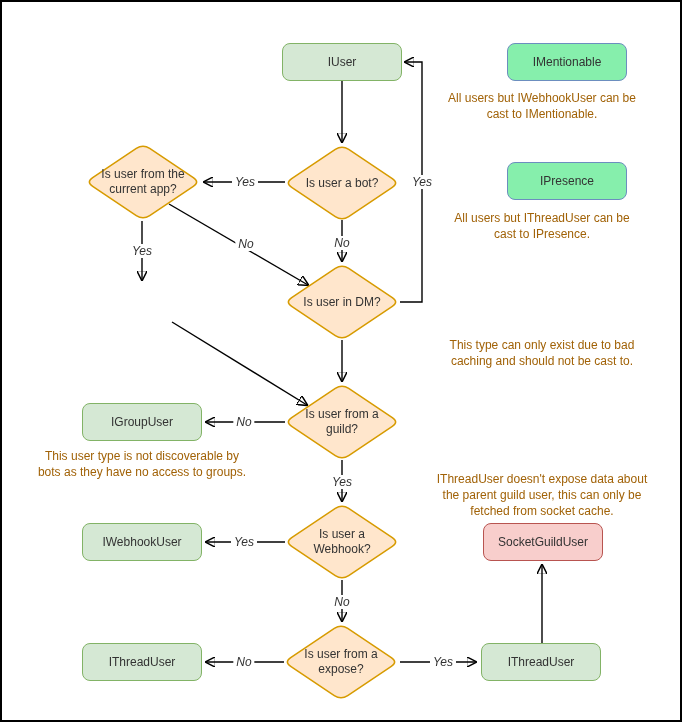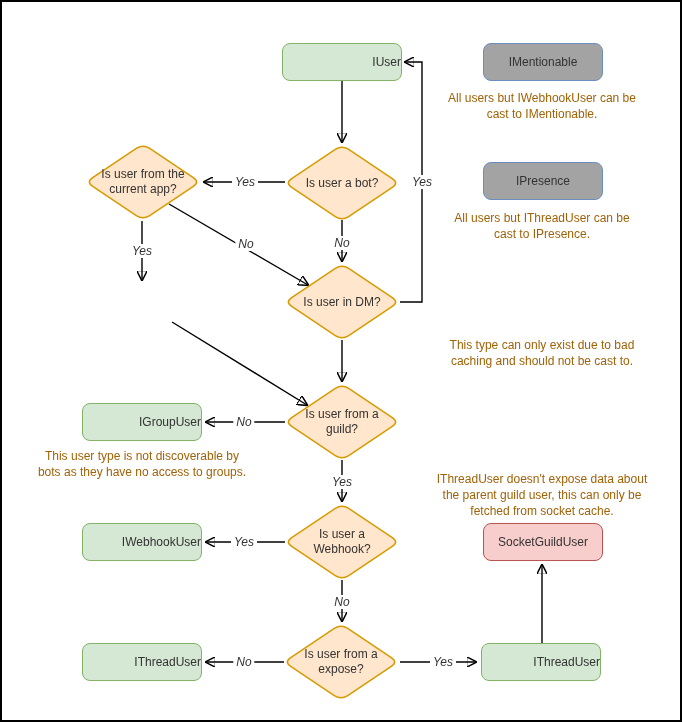--- a/index.html
+++ b/index.html
@@ -11,22 +11,22 @@
     background:#fff;
     font-family:"Liberation Sans", sans-serif;
     color:#333;
     overflow:hidden;
   }
   .edges{position:absolute;left:0;top:0;pointer-events:none;}
   .edges path{stroke:#000;stroke-width:1.4;fill:none;}
   .node{position:absolute;display:flex;align-items:center;justify-content:center;
         font-size:12px;line-height:1.25;text-align:center;}
   .box{width:120px;height:38px;border-radius:8px;box-sizing:border-box;border:1.5px solid;}
-  .box.green{background:#d5e8d4;border-color:#82b366;justify-content:flex-end;}
-  .box.blue{background:#a3a3a3;border-color:#6c8ebf;}
+  .box.green{background:#d5e8d4;border-color:#82b366;}
+  .box.blue{background:#86efac;border-color:#6c8ebf;margin-left:24px;}
   .box.red{background:#f8cecc;border-color:#b85450;}
   .diamond{width:114px;height:76px;}
   .diamond svg{position:absolute;left:0;top:0;width:100%;height:100%;}
   .diamond svg path{fill:#ffe6cc;stroke:#d79b00;stroke-width:1.5;}
   .dlabel{position:relative;z-index:2;width:100px;}
   .elabel{position:absolute;transform:translate(-50%,-50%);background:#fff;
           padding:0 3px;font-size:12px;z-index:3;font-style:italic;}
   .note{position:absolute;font-size:12px;line-height:1.32;text-align:center;color:#a16207;}
 </style>
 </head>

